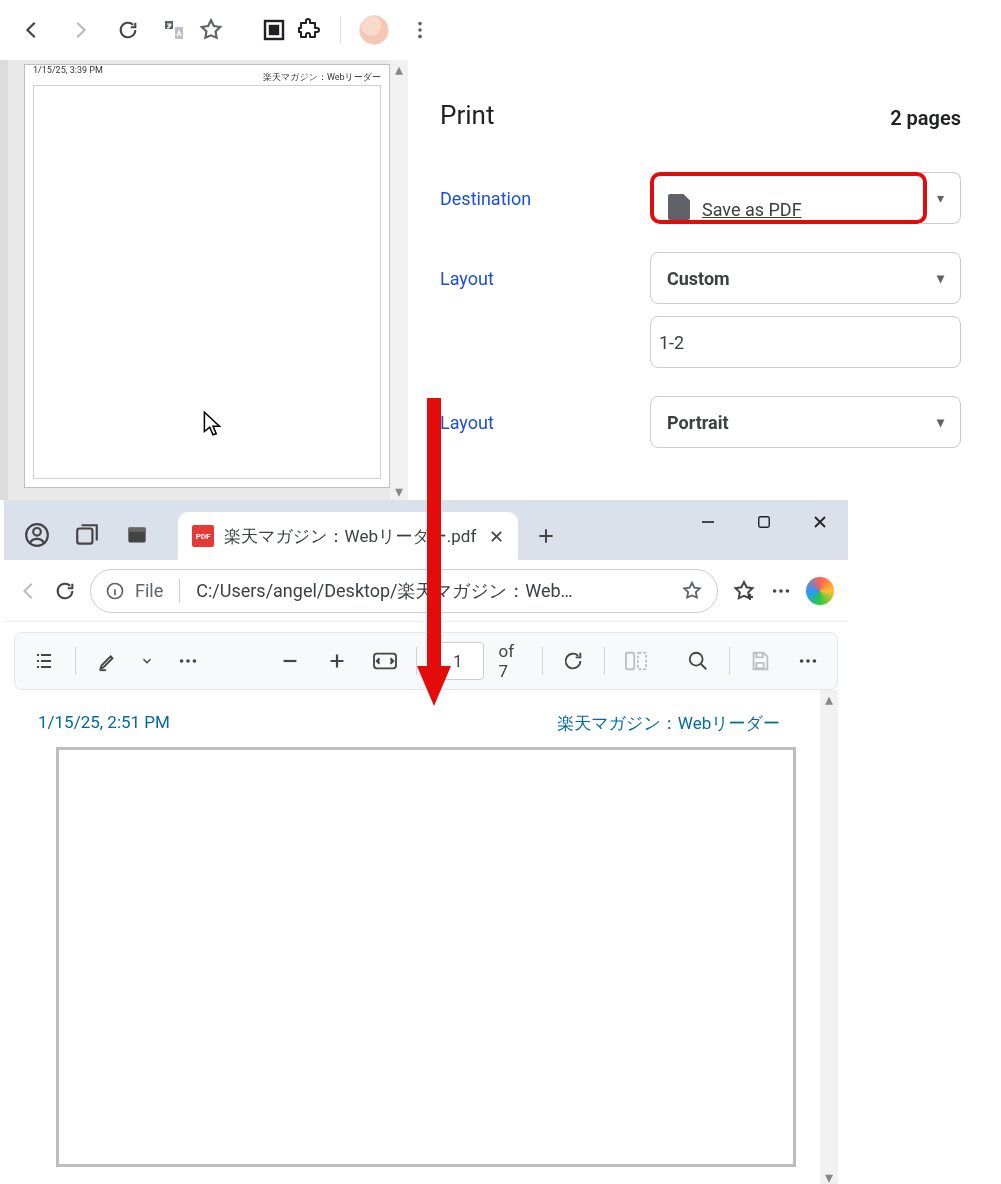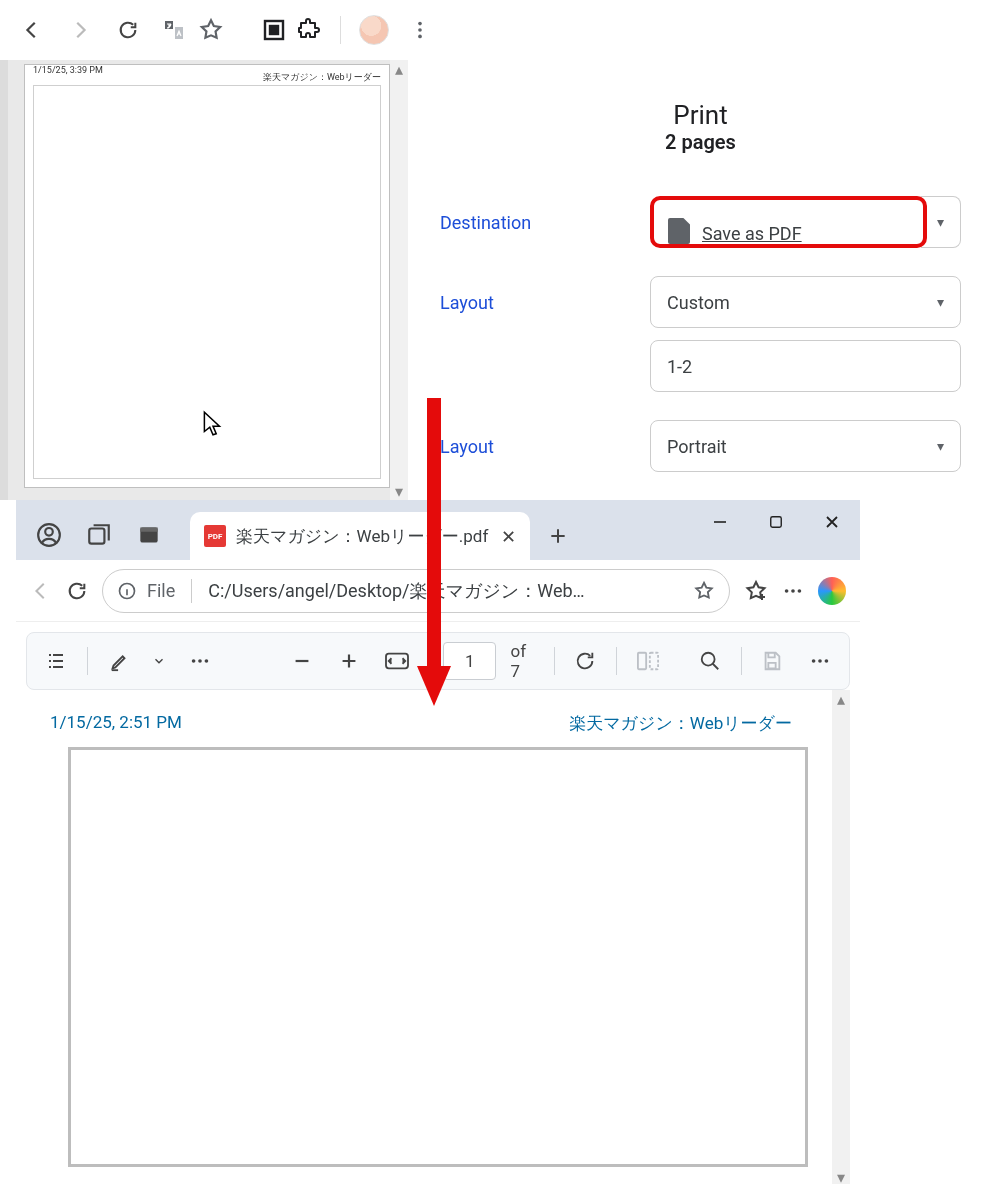--- a/index.html
+++ b/index.html
@@ -25,38 +25,38 @@
     .preview-page .ttl { position: absolute; right: 8px; top: 6px; font-size: 9px; }
     .preview-page::after { content: ""; position: absolute; left: 8px; right: 8px; top: 20px; bottom: 8px; border: 1px solid #cfcfcf; }
     .preview-scrollbar { position: absolute; right: 0; top: 0; bottom: 0; width: 18px; background: #f1f1f1; }
     .preview-scroll-arrow { width: 18px; height: 18px; display: flex; align-items: center; justify-content: center; color: #888; }
     .preview-scroll-arrow.up { position: absolute; top: 0; }
     .preview-scroll-arrow.down { position: absolute; bottom: 0; }
 
     .cursor { position: absolute; left: 202px; top: 350px; pointer-events: none; }
 
     .panel-col { flex: 1; padding: 40px 40px 0 32px; background: #fff; }
-    .panel-header { display: flex; justify-content: space-between; align-items: center; margin-bottom: 42px; flex-direction: column; }
+    .panel-header { display: flex; justify-content: space-between; align-items: flex-end; margin-bottom: 42px; }
     .panel-title { font-size: 26px; color: #202124; }
     .page-count { font-size: 20px; font-weight: 600; color: #202124; }
 
     .opt-row { display: flex; align-items: center; margin-bottom: 28px; }
     .opt-label { width: 210px; font-size: 18px; color: #1d4ed8; }
-    .select { flex: 1; height: 52px; border: 1px solid #ccc; border-radius: 8px; display: flex; align-items: center; padding: 12px 16px; font-size: 18px; color: #3c4043; position: relative; background: #fff; }
+    .select { flex: 1; height: 52px; border: 1px solid #ccc; border-radius: 8px; display: flex; align-items: center; padding: 12px 16px; font-size: 18px; color: #3c4043; position: relative; background: #fff; font-weight: bold; }
     .select .chev { position: absolute; right: 16px; font-size: 14px; color: #5f6368; }
-    .text-input { flex: 1; height: 52px; border: 1px solid #ccc; border-radius: 8px; padding: 0 16px; font-size: 18px; color: #3c4043; display: flex; align-items: center; background: #fff; }
+    .text-input { flex: 1; height: 52px; border: 1px solid #ccc; border-radius: 8px; padding: 0 8px; font-size: 18px; color: #3c4043; display: flex; align-items: center; background: #fff; }
 
     .dest-wrap { display: flex; gap: 0; flex: 1; }
     .dest-main { flex: 1; height: 52px; border: 4px solid #e40b0b; border-radius: 10px; display: flex; align-items: flex-end; padding: 0 14px; gap: 12px; font-size: 18px; color: #3c4043; background: #fff; text-decoration: underline; }
     .dest-chev { width: 40px; height: 52px; border: 1px solid #ccc; border-left: none; border-radius: 0 8px 8px 0; display: flex; align-items: center; justify-content: center; color: #5f6368; font-size: 14px; margin-left: -6px; }
 
     .file-icon { width: 22px; height: 26px; background: #5f6368; clip-path: polygon(0 0, 70% 0, 100% 25%, 100% 100%, 0 100%); border-radius: 2px; }
 
     
-    .edge-bottom { position: absolute; left: 16px; top: 500px; width: 844px; height: 684px; background: #fff; }
+    .edge-bottom { position: absolute; left: 4px; top: 500px; width: 844px; height: 684px; background: #fff; }
 
     .edge-titlebar { height: 60px; background: #dbe1eb; display: flex; align-items: flex-end; position: relative; }
     .titlebar-left { display: flex; align-items: center; gap: 24px; padding: 0 20px 12px 20px; }
     .tb-icon { color: #444; }
     .tab { height: 48px; background: #fff; border-radius: 10px 10px 0 0; display: flex; align-items: center; padding: 0 14px; gap: 10px; margin-left: 8px; min-width: 340px; font-size: 17px; color: #3c4043; }
     .tab .pdf-badge { width: 22px; height: 22px; background: #e53935; color: #fff; font-size: 8px; font-weight: 700; display: flex; align-items: center; justify-content: center; border-radius: 2px; }
     .tab .close { margin-left: auto; font-size: 18px; color: #444; }
     .new-tab { width: 40px; height: 40px; display: flex; align-items: center; justify-content: center; color: #444; margin-left: 8px; margin-bottom: 4px; }
     .win-ctrls { position: absolute; right: 0; top: 0; display: flex; height: 44px; }
     .win-ctrl { width: 56px; display: flex; align-items: center; justify-content: center; color: #222; }

